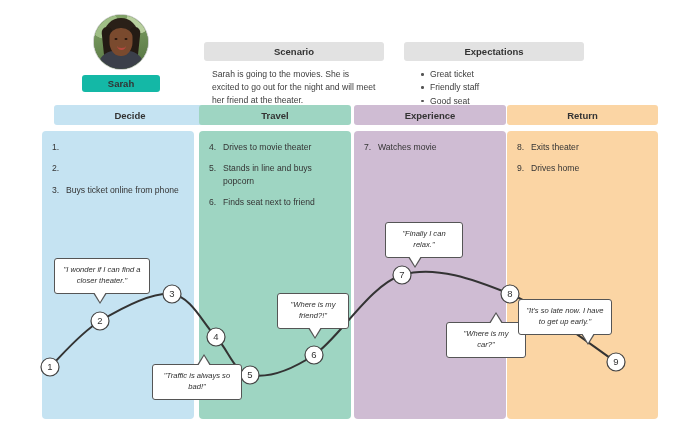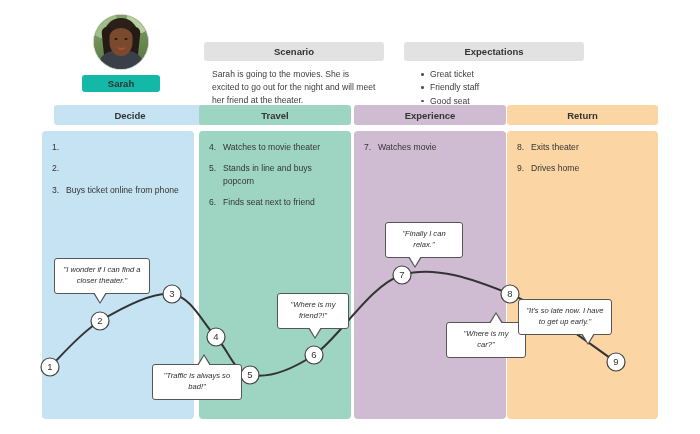--- a/index.html
+++ b/index.html
@@ -308,21 +308,21 @@
         <div class="step">
           <span class="step-num">3.</span>
           <span class="step-text">Buys ticket online from phone</span>
         </div>
       </div>
     </div>
     <div class="band" style="left: 157px; width: 152px; background: rgb(158, 213, 194);">
       <div class="band-steps">
         <div class="step">
           <span class="step-num">4.</span>
-          <span class="step-text">Watches to movie theater</span>
+          <span class="step-text">Drives to movie theater</span>
         </div>
         <div class="step">
           <span class="step-num">5.</span>
           <span class="step-text">Stands in line and buys popcorn</span>
         </div>
         <div class="step">
           <span class="step-num">6.</span>
           <span class="step-text">Finds seat next to friend</span>
         </div>
       </div>

